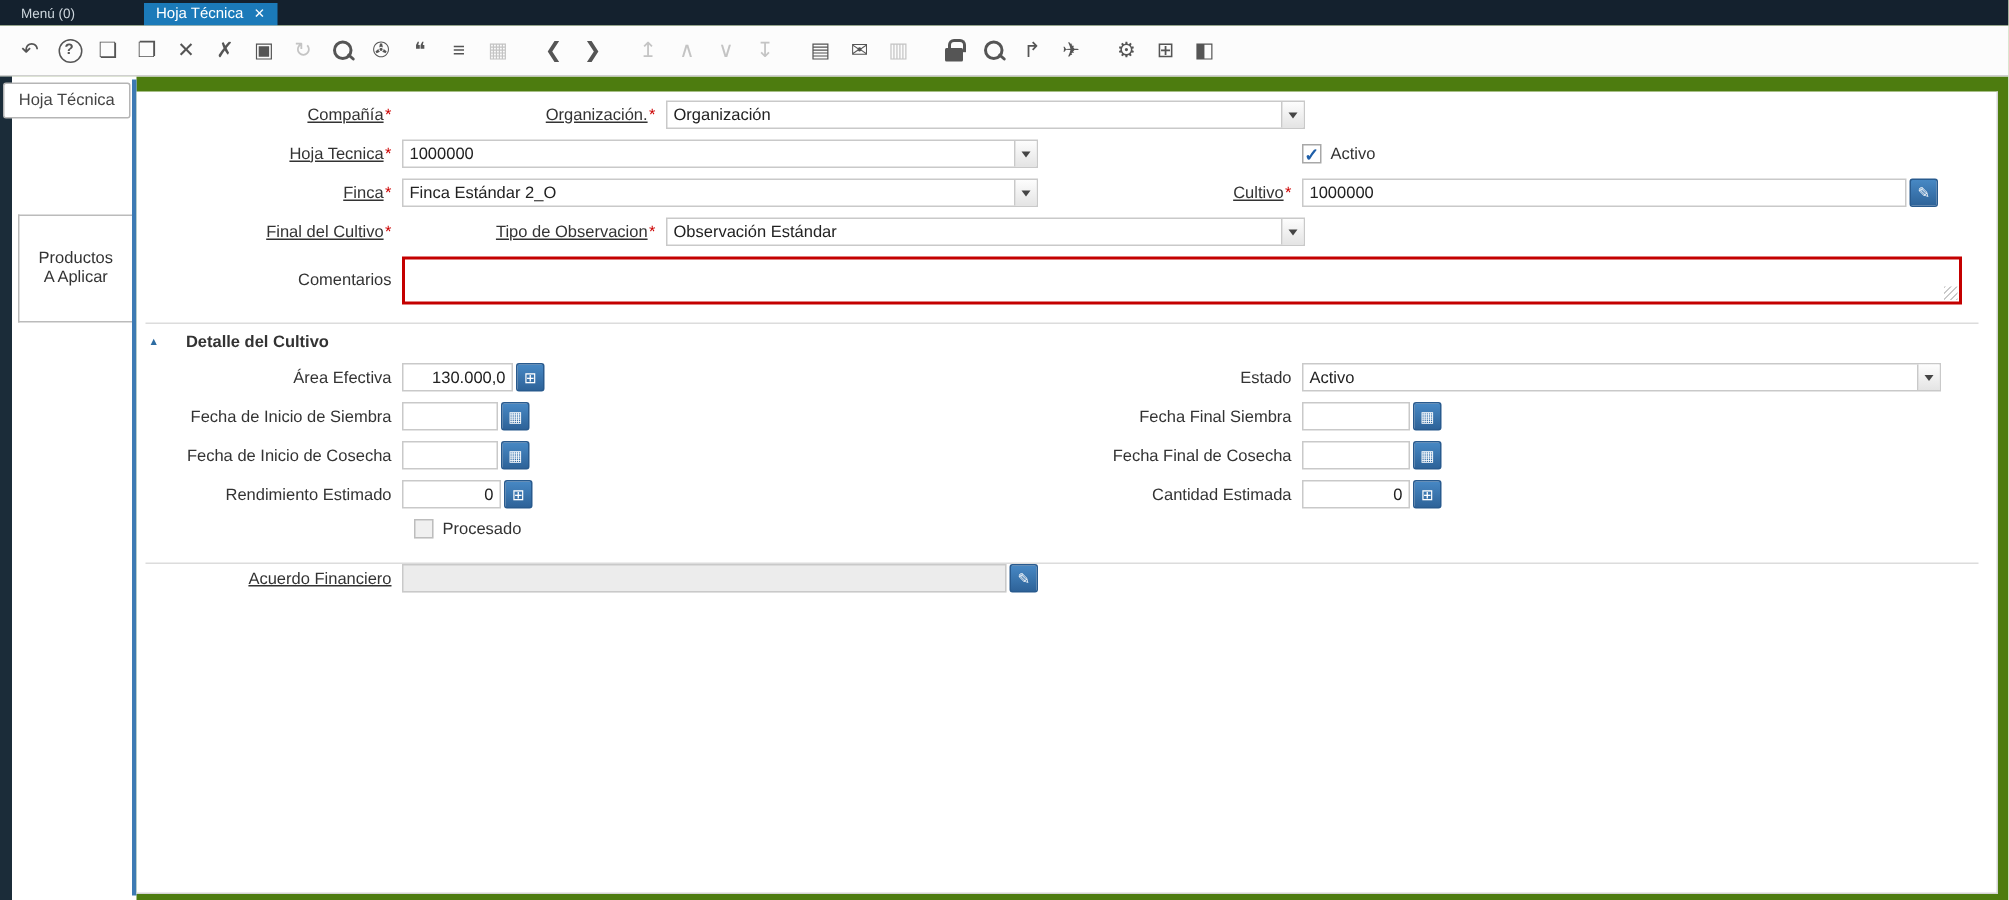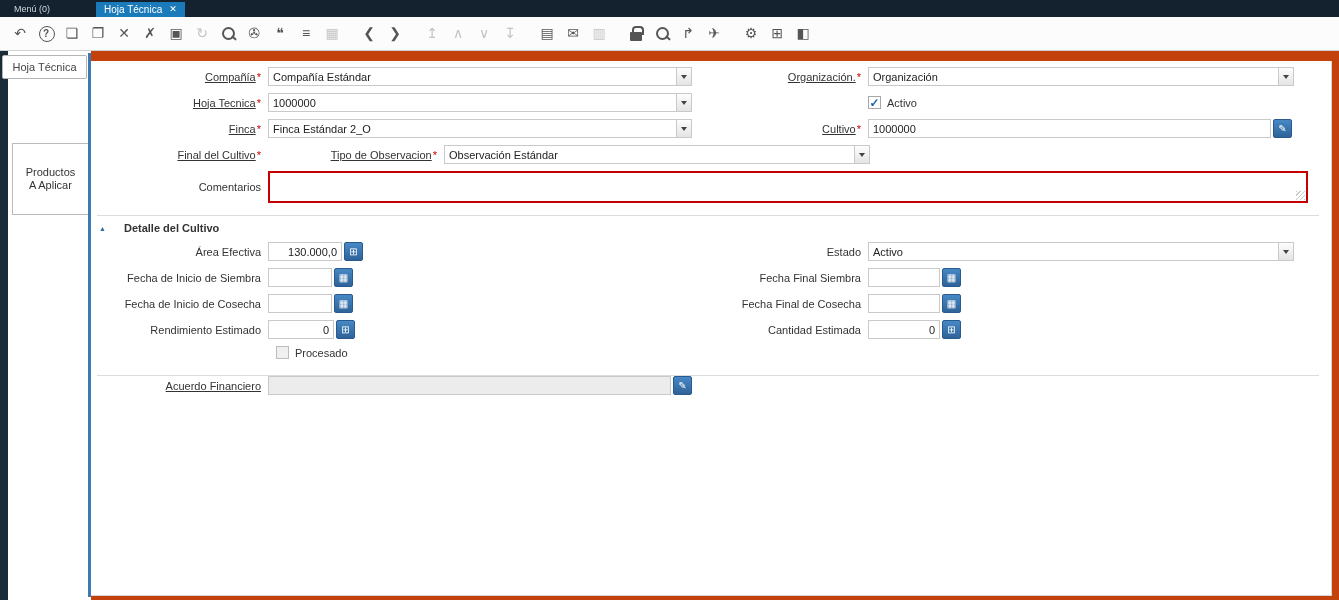--- a/index.html
+++ b/index.html
@@ -1,18 +1,18 @@
 <!DOCTYPE html>
 <html><head>
 <meta charset="utf-8">
 <style>
   * { margin:0; padding:0; box-sizing:border-box; }
   html,body { width:1339px; height:600px; overflow:hidden; background:#fff;
               font-family:"Liberation Sans", sans-serif; font-size:11px; color:#333; }
-  .app { position:relative; width:1339px; height:600px; background:#c2410c; }
+  .app { position:relative; width:1339px; height:600px; background:#4d7c0f; }
 
   
   .topbar { position:absolute; left:0; top:0; width:100%; height:17px;
             background:#14212e; display:flex; align-items:stretch; }
   .menu-lbl { color:#cdd6dd; font-size:9px; padding:4px 12px 0 14px; cursor:default; }
   .win-tab { margin-left:34px; margin-top:2px; background:#1b7ab9; color:#fff;
              font-size:10px; display:flex; align-items:center; gap:7px; padding:0 8px; }
   .tab-close { font-size:9px; color:#fff; line-height:1; }
 
   
@@ -147,26 +147,20 @@
     <div class="side-tab tab-root">Hoja Técnica</div>
     <div class="side-tab tab-child">Productos
 A Aplicar</div>
     <div class="blue-line"></div>
   </div>
 
   <div class="content">
 
     <div class="row first">
       <label class="lbl"><span class="u">Compañía</span><span class="req">*</span></label>
-      <div class="fld w-l">
-        <span class="fld-text">Compañía Estándar</span>
-        <span class="dd">
-            <i class="caret"></i>
-          </span>
-      </div>
       <label class="lbl-r"><span class="u">Organización.</span><span class="req">*</span></label>
       <div class="fld w-r">
         <span class="fld-text">Organización</span>
         <span class="dd">
             <i class="caret"></i>
           </span>
       </div>
     </div>
 
     <div class="row">

